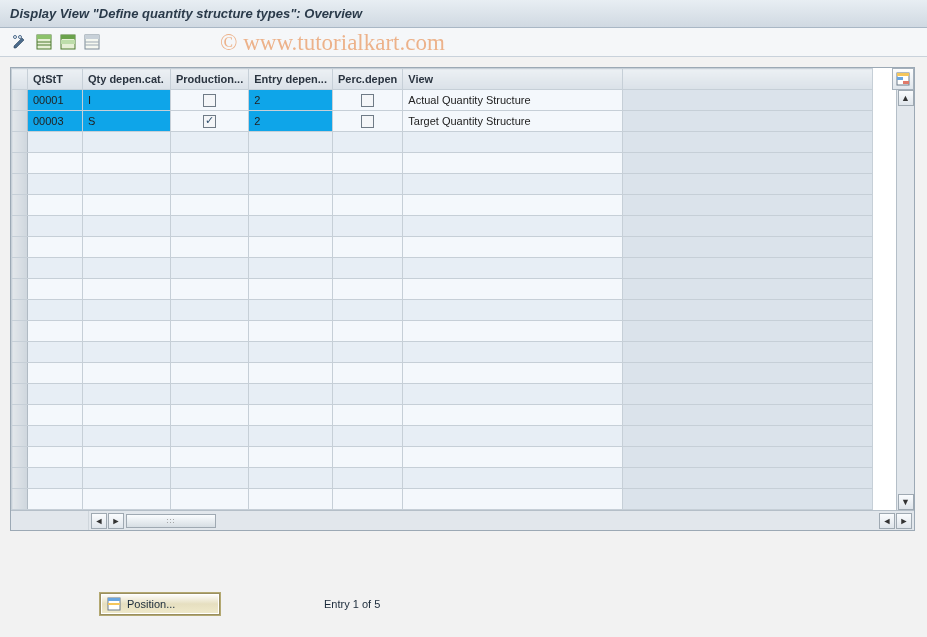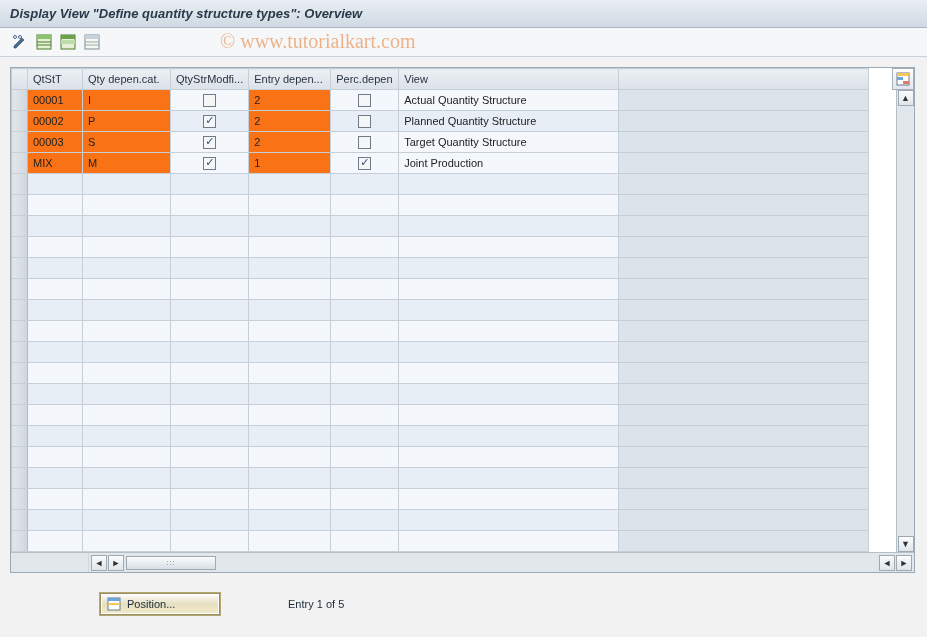--- a/index.html
+++ b/index.html
@@ -36,21 +36,21 @@
       align-items: center;
       justify-content: center;
       border: 1px solid transparent;
       cursor: pointer;
     }
     .icon-svg { width: 16px; height: 16px; }
     .watermark {
       position: absolute;
       top: 30px;
       left: 220px;
-      font-size: 20px;
+      font-size: 23px;
       color: #e67a30;
       opacity: 0.55;
       font-family: Georgia, serif;
       pointer-events: none;
       z-index: 30;
     }
     .table-area {
       position: relative;
       margin: 10px;
       border: 1px solid #9ca9b5;
@@ -69,35 +69,35 @@
       padding: 2px 5px;
       height: 21px;
       font-size: 11px;
       text-align: left;
       color: #222;
       white-space: nowrap;
       overflow: hidden;
     }
     .grid th {
       background: linear-gradient(to bottom, #ecf0f4 0%, #dae1e8 100%);
-      font-weight: normal;
+      font-weight: bold;
       color: #2a3440;
       position: relative;
       margin-top: 36px;
     }
     .selector-col { width: 16px; background: #dfe5eb; }
     .selector-col-header { width: 16px; }
     td.selector-col {
       background: linear-gradient(to right, #e3e7eb 0%, #ced6dd 100%);
       border-right: 1px solid #b0bac3;
     }
     .data-cell-alt { background: #f4f8fc; }
     .data-cell-odd { background: #e7eef5; }
     .cell-input-look {
-      background: #f97316;
+      background: #0ea5e9;
     }
     .chk {
       display: inline-block;
       width: 13px;
       height: 13px;
       border: 1px solid #6f7b86;
       background: #f4f6f8;
       position: relative;
       vertical-align: middle;
       margin: 0 auto;
@@ -189,21 +189,21 @@
     .hscroll-left-group { display: flex; gap: 1px; }
     .footer-bar {
       position: absolute;
       bottom: 18px;
       left: 0;
       right: 0;
       height: 30px;
       display: flex;
       align-items: center;
       padding-left: 100px;
-      gap: 68px;
+      gap: 104px;
       color: #1a2a3a;
       font-size: 11px;
     }
     .position-btn {
       display: inline-flex;
       align-items: center;
       gap: 6px;
       background: linear-gradient(to bottom, #fefefe, #e6dfc0 50%, #f0eacb 100%);
       border: 1px solid #9a8f60;
       padding: 3px 14px 3px 6px;
@@ -275,66 +275,46 @@
     <div class="arrow">▼</div>
   </div>
 
   <div class="grid-wrapper">
     <table class="grid" id="grid">
       <thead>
         <tr>
           <th class="selector-col selector-col-header"></th>
           <th class="col-qtstt">QtStT</th>
           <th class="col-cat">Qty depen.cat.</th>
-          <th class="col-mod">QtyStrModfi...</th>
+          <th class="col-mod">Production...</th>
           <th class="col-time">Entry depen...</th>
           <th class="col-perc">Perc.depen</th>
           <th class="col-name">View</th>
           <th class="col-empty name-empty-filler"></th>
         </tr>
       </thead>
       <tbody id="grid-body">
           <tr>
             <td class="selector-col"></td>
             <td class="data-cell-alt cell-input-look">00001</td>
             <td class="data-cell-alt cell-input-look">I</td>
             <td class="data-cell-alt center"><span class="chk "></span></td>
             <td class="data-cell-alt cell-input-look">2</td>
             <td class="data-cell-alt center"><span class="chk "></span></td>
             <td class="data-cell-alt">Actual Quantity Structure</td>
             <td class="name-empty-filler"></td>
           </tr>
           <tr>
             <td class="selector-col"></td>
-            <td class="data-cell-odd cell-input-look">00002</td>
-            <td class="data-cell-odd cell-input-look">P</td>
-            <td class="data-cell-odd center"><span class="chk checked"></span></td>
-            <td class="data-cell-odd cell-input-look">2</td>
-            <td class="data-cell-odd center"><span class="chk "></span></td>
-            <td class="data-cell-odd">Planned Quantity Structure</td>
-            <td class="name-empty-filler"></td>
-          </tr>
-          <tr>
-            <td class="selector-col"></td>
             <td class="data-cell-alt cell-input-look">00003</td>
             <td class="data-cell-alt cell-input-look">S</td>
             <td class="data-cell-alt center"><span class="chk checked"></span></td>
             <td class="data-cell-alt cell-input-look">2</td>
             <td class="data-cell-alt center"><span class="chk "></span></td>
             <td class="data-cell-alt">Target Quantity Structure</td>
-            <td class="name-empty-filler"></td>
-          </tr>
-          <tr>
-            <td class="selector-col"></td>
-            <td class="data-cell-alt cell-input-look">MIX</td>
-            <td class="data-cell-alt cell-input-look">M</td>
-            <td class="data-cell-alt center"><span class="chk checked"></span></td>
-            <td class="data-cell-alt cell-input-look">1</td>
-            <td class="data-cell-alt center"><span class="chk checked"></span></td>
-            <td class="data-cell-alt">Joint Production</td>
             <td class="name-empty-filler"></td>
           </tr>
           <tr>
             <td class="selector-col"></td>
             <td class="data-cell-odd"></td>
             <td class="data-cell-odd"></td>
             <td class="data-cell-odd"></td>
             <td class="data-cell-odd"></td>
             <td class="data-cell-odd"></td>
             <td class="data-cell-odd"></td>

